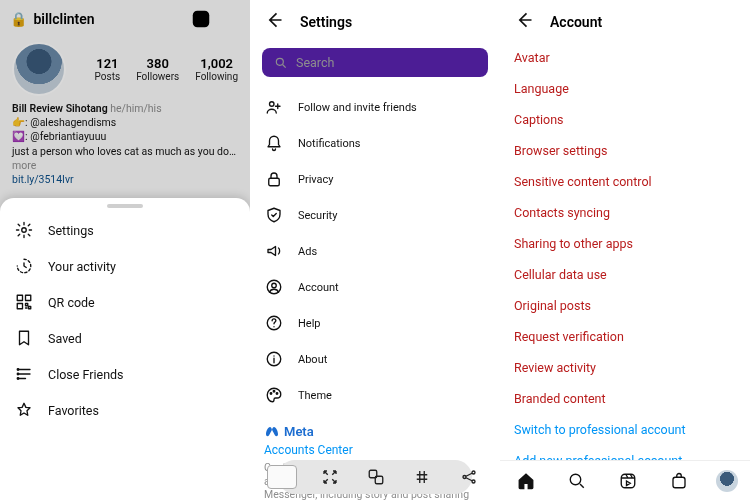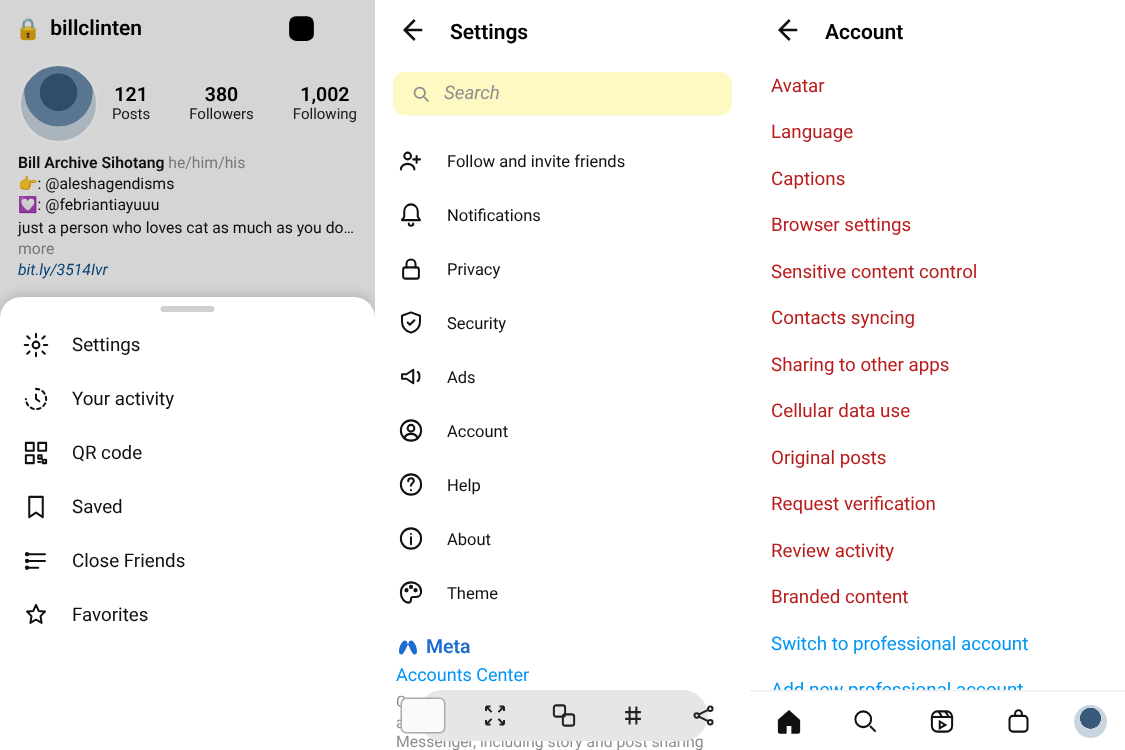--- a/index.html
+++ b/index.html
@@ -10,45 +10,45 @@
   .panel-3 { width: 250px; }
 
   
   .profile { position: absolute; inset: 0; background: #fafafa; filter: brightness(0.85); }
   .p-header { display: flex; align-items: center; padding: 8px 10px; gap: 6px; }
   .lock { font-size: 14px; }
   .username { font-weight: 600; font-size: 14px; flex: 1; }
   .hicon { width: 22px; height: 22px; display: inline-flex; align-items: center; justify-content: center; }
   .p-top { display: flex; align-items: center; padding: 4px 12px 4px 12px; gap: 6px; }
   .avatar { width: 54px; height: 54px; border-radius: 50%; background: radial-gradient(circle at 50% 35%, #3a5a7a 0 30%, #6a8aa8 31% 55%, #c8d4de 56% 100%); border: 2px solid #fff; }
-  .stats { display: flex; gap: 26px; margin-left: auto; }
+  .stats { display: flex; gap: 16px; margin-left: auto; }
   .stat { text-align: center; }
   .stat .num { font-weight: 600; font-size: 13px; display: block; }
   .stat .lab { font-size: 10px; color: #222; display: block; }
   .bio { padding: 2px 12px; font-size: 10.5px; line-height: 1.35; color: #111; }
   .bio .name { font-weight: 600; }
   .bio .pron { color: #8e8e8e; font-weight: 400; }
-  .bio .link { color: #0b4f8a; font-style: italic; }
+  .bio .link { color: #0b4f8a; }
   .bio .more { color: #8e8e8e; }
   .editbtn { margin: 10px 10px 0 10px; border: 1px solid #cfcfcf; border-radius: 4px; text-align: center; font-size: 12px; font-weight: 500; padding: 5px 0; background: #fafafa; }
   .stories { display: flex; gap: 12px; padding: 14px 12px 0 12px; }
   .story { width: 44px; height: 44px; border-radius: 50%; background: #ddd; border: 1px solid #ccc; }
 
   .sheet { position: absolute; left: 0; right: 0; bottom: 0; top: 198px; background: #fff; border-top-left-radius: 14px; border-top-right-radius: 14px; box-shadow: 0 -2px 8px rgba(0,0,0,.15); }
   .grab { width: 36px; height: 4px; background: #cfcfcf; border-radius: 3px; margin: 6px auto 2px auto; }
   .menu { padding: 2px 0; }
   .mi { display: flex; align-items: center; gap: 14px; padding: 8px 14px; font-size: 12.5px; color: #111; }
   .mi .ic { width: 20px; height: 20px; display: inline-flex; align-items: center; justify-content: center; }
   .ic svg { width: 18px; height: 18px; stroke: #111; fill: none; stroke-width: 1.8; stroke-linecap: round; stroke-linejoin: round; }
 
   
   .topbar { display: flex; align-items: center; gap: 16px; padding: 10px 14px 8px 14px; }
   .back svg { width: 20px; height: 20px; stroke: #111; fill: none; stroke-width: 2; }
   .title { font-weight: 600; font-size: 14px; }
-  .search { margin: 6px 12px 12px 12px; background: #fef9c3; border-radius: 8px; display: flex; align-items: center; padding: 7px 12px; gap: 8px; color: #8e8e8e; font-size: 12.5px; font-style: italic; }
+  .search { margin: 6px 12px 12px 12px; background: #4c1d95; border-radius: 8px; display: flex; align-items: center; padding: 7px 12px; gap: 8px; color: #8e8e8e; font-size: 12.5px; }
   .search svg { width: 14px; height: 14px; stroke: #8e8e8e; fill: none; stroke-width: 2; }
   .slist .mi { padding: 8px 14px; font-size: 11px; }
   .meta-block { padding: 10px 14px; font-size: 10.5px; color: #8e8e8e; }
   .meta-logo { display: flex; align-items: center; gap: 4px; color: #1c6dd0; font-weight: 600; font-size: 13px; margin-bottom: 4px; }
   .meta-logo svg { width: 16px; height: 16px; fill: #1c6dd0; }
   .meta-block .ac { color: #0095f6; font-size: 12px; display: block; margin-bottom: 4px; }
   .meta-block .desc { line-height: 1.3; }
   .p2-bottom { position: absolute; bottom: 0; left: 0; right: 0; height: 46px; display: flex; align-items: center; justify-content: space-around; padding: 0 8px; }
   .pill { position: absolute; left: 28px; right: 28px; bottom: 6px; height: 34px; background: #e6e6e6; border-radius: 18px; }
   .nb { position: relative; z-index: 2; width: 28px; height: 28px; display: inline-flex; align-items: center; justify-content: center; }
@@ -95,21 +95,21 @@
           <span class="num">380</span>
           <span class="lab">Followers</span>
         </div>
         <div class="stat">
           <span class="num">1,002</span>
           <span class="lab">Following</span>
         </div>
       </div>
     </div>
     <div class="bio">
-      <span class="name">Bill Archive Sihotang</span>
+      <span class="name">Bill Review Sihotang</span>
       <span class="pron">he/him/his</span><br>
       <span>👉: @aleshagendisms</span><br>
       <span>💟: @febriantiayuuu</span><br>
       <span>just a person who loves cat as much as you do…</span><span class="more"> more</span><br>
       <span class="link">bit.ly/3514Ivr</span>
     </div>
     <div class="editbtn">Edit profile</div>
     <div class="stories">
       <div class="story"></div>
       <div class="story"></div>

